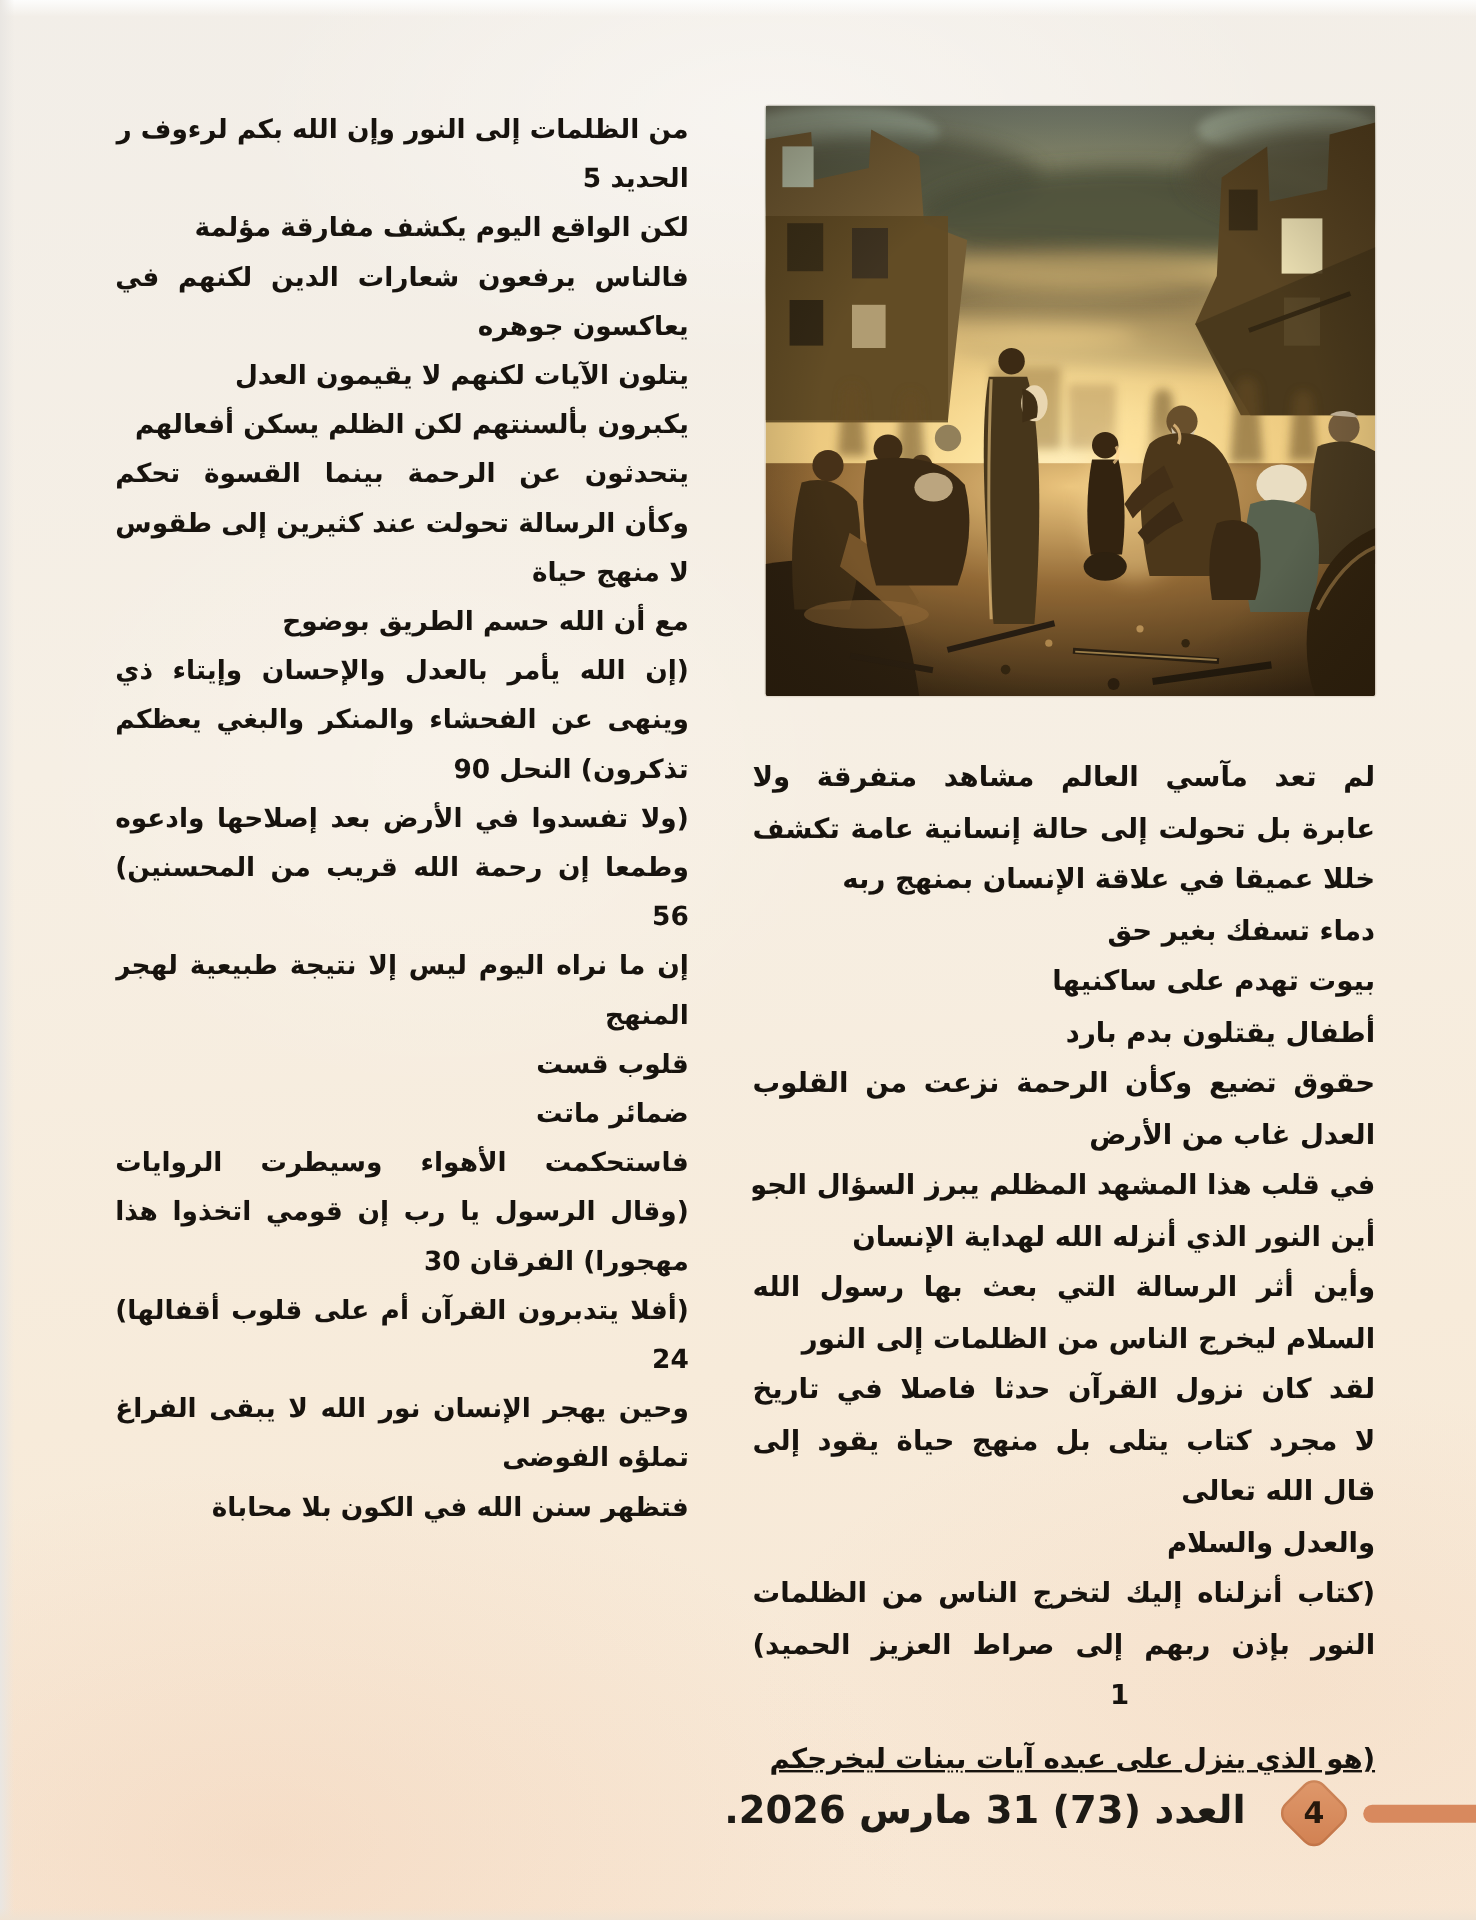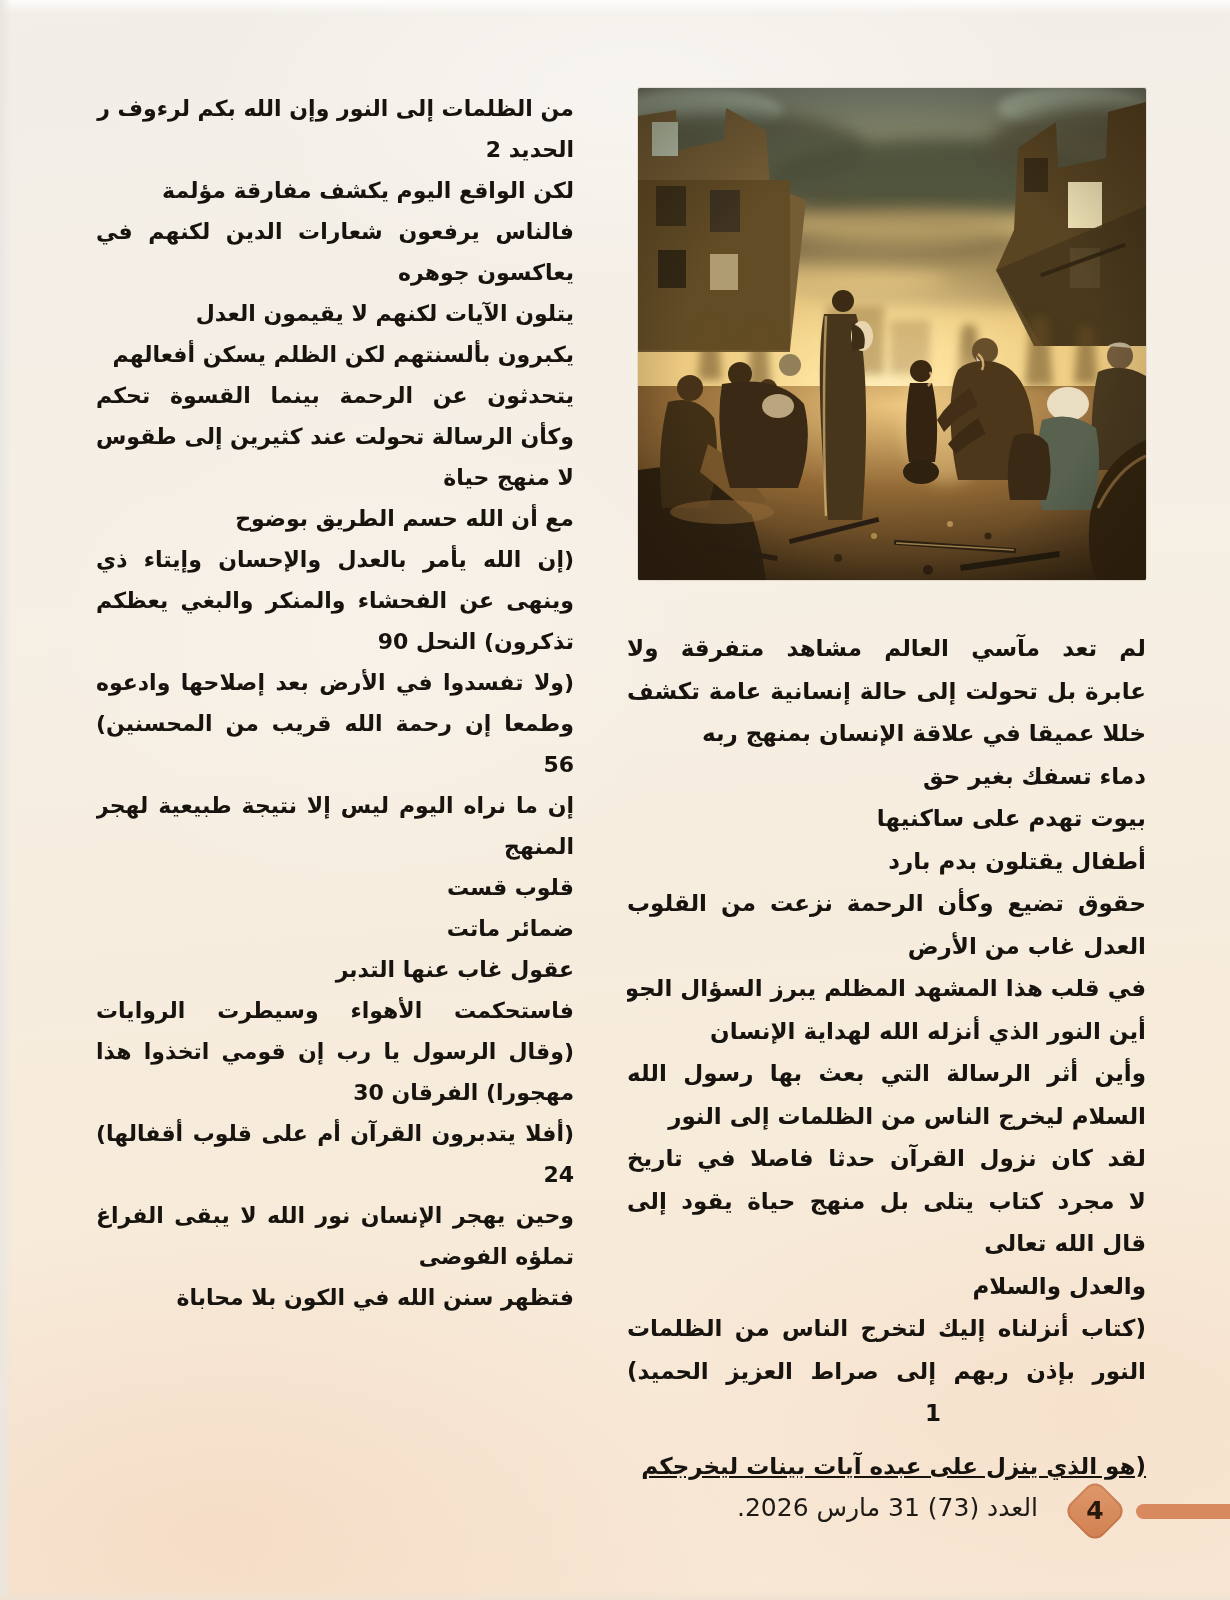--- a/index.html
+++ b/index.html
@@ -27,21 +27,21 @@
   #col-right .line{height:42.5px;line-height:42.5px;}
   .line{white-space:nowrap;text-align:right;overflow:hidden;}
   .line.j{white-space:normal;text-align:justify;text-align-last:justify;}
   .line.indent{padding-left:0;padding-right:205px;}
   .line.gap{margin-top:10px;text-decoration:underline;}
 
   #photo{position:absolute;left:638px;top:88px;width:508px;height:492px;
     border-radius:2px;box-shadow:0 0 0 1px rgba(120,100,70,.15);}
 
   #footer-text{position:absolute;right:192px;top:1491px;direction:rtl;
-    font-size:25px;font-weight:normal;color:#1d1a15;line-height:34px;}
+    font-size:32px;font-weight:bold;color:#1d1a15;line-height:34px;}
   #badge{position:absolute;left:1072px;top:1488px;width:46px;height:46px;
     background:linear-gradient(135deg,#e09a6d,#d07f50);border-radius:12px;
     transform:rotate(45deg);box-shadow:inset 0 0 0 2px rgba(150,80,40,.25);}
   #badge span{display:block;transform:rotate(-45deg);text-align:center;
     line-height:46px;font-size:25px;font-weight:bold;color:#27180c;}
   #bar{position:absolute;left:1136px;top:1504px;width:94px;height:15px;
     background:#d8895e;border-radius:8px 0 0 8px;}
 </style>
 </head>
 <body>
@@ -182,41 +182,40 @@
     <circle cx="236" cy="448" r="3" fill="#d8ab66" opacity="0.6"></circle>
     <circle cx="312" cy="436" r="3" fill="#e2b671" opacity="0.6"></circle>
   </g>
 
   <rect x="0" y="0" width="508" height="492" fill="#ffcf7e" opacity="0.07"></rect>
   <rect x="0" y="0" width="508" height="492" fill="url(#vig)"></rect>
 </svg>
 
 <div id="col-left" class="col">
     <div class="line">من الظلمات إلى النور وإن الله بكم لرءوف رحيم)</div>
-    <div class="line">الحديد 2</div>
+    <div class="line">الحديد 5</div>
     <div class="line">لكن الواقع اليوم يكشف مفارقة مؤلمة</div>
     <div class="line j">فالناس يرفعون شعارات الدين لكنهم في سلوكهم</div>
     <div class="line">يعاكسون جوهره</div>
     <div class="line">يتلون الآيات لكنهم لا يقيمون العدل</div>
     <div class="line">يكبرون بألسنتهم لكن الظلم يسكن أفعالهم</div>
     <div class="line j">يتحدثون عن الرحمة بينما القسوة تحكم تعاملاتهم</div>
     <div class="line j">وكأن الرسالة تحولت عند كثيرين إلى طقوس شكلية</div>
     <div class="line">لا منهج حياة</div>
     <div class="line">مع أن الله حسم الطريق بوضوح</div>
     <div class="line j">(إن الله يأمر بالعدل والإحسان وإيتاء ذي القربى</div>
     <div class="line j">وينهى عن الفحشاء والمنكر والبغي يعظكم لعلكم</div>
     <div class="line">تذكرون) النحل 90</div>
     <div class="line j">(ولا تفسدوا في الأرض بعد إصلاحها وادعوه خوفا</div>
     <div class="line j">وطمعا إن رحمة الله قريب من المحسنين) الأعراف</div>
     <div class="line">56</div>
     <div class="line j">إن ما نراه اليوم ليس إلا نتيجة طبيعية لهجر هذا</div>
     <div class="line">المنهج</div>
     <div class="line">قلوب قست</div>
     <div class="line">ضمائر ماتت</div>
-    <div class="line">عقول غاب عنها التدبر</div>
     <div class="line j">فاستحكمت الأهواء وسيطرت الروايات الضالة</div>
     <div class="line j">(وقال الرسول يا رب إن قومي اتخذوا هذا القرآن</div>
     <div class="line">مهجورا) الفرقان 30</div>
     <div class="line j">(أفلا يتدبرون القرآن أم على قلوب أقفالها) محمد</div>
     <div class="line">24</div>
     <div class="line j">وحين يهجر الإنسان نور الله لا يبقى الفراغ فارغا بل</div>
     <div class="line">تملؤه الفوضى</div>
     <div class="line">فتظهر سنن الله في الكون بلا محاباة</div>
   </div>
 <div id="col-right" class="col">

